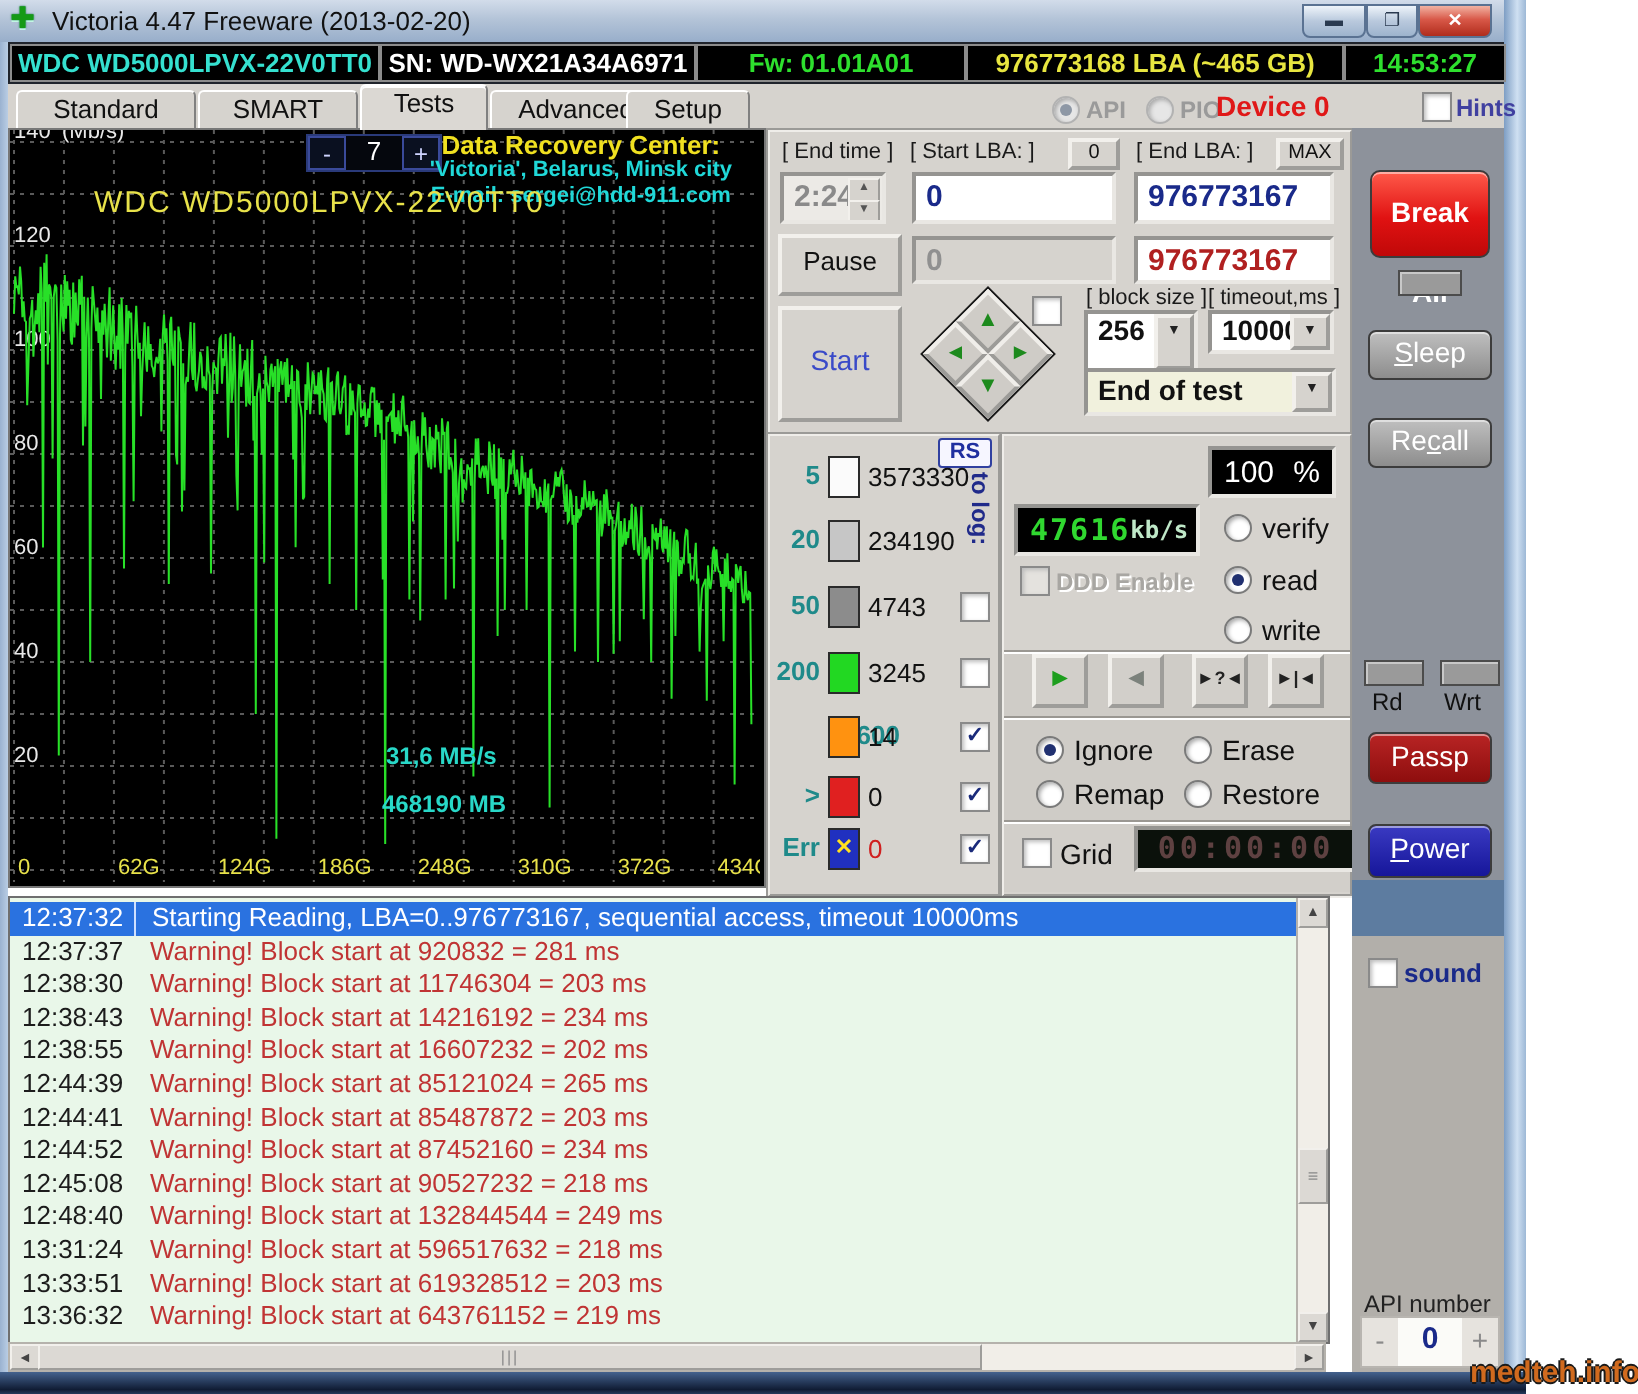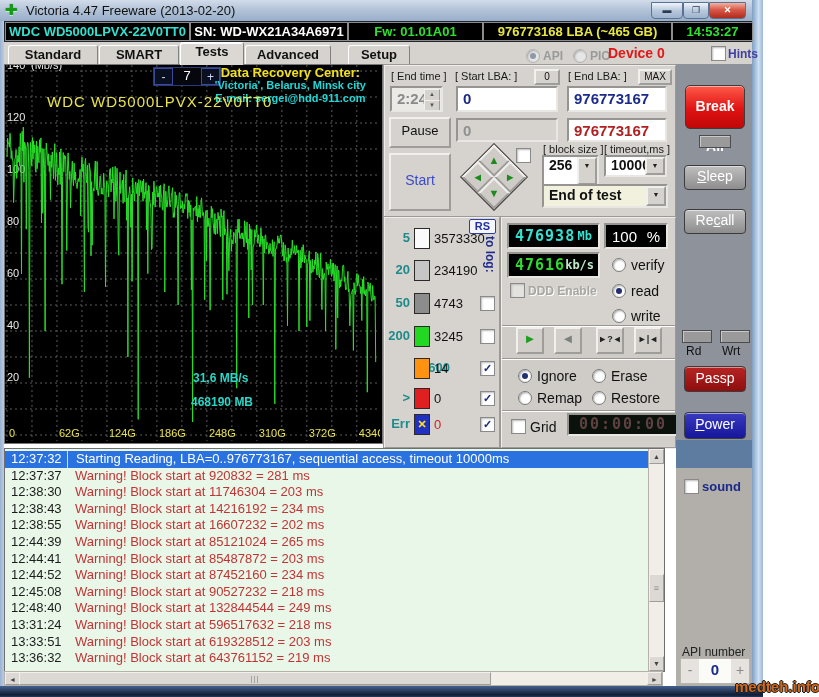--- a/index.html
+++ b/index.html
@@ -21,21 +21,21 @@
   .border-right{left:752px;top:0;width:11px;height:697px;background:linear-gradient(90deg,#7e9ec4,#cfe0f2 60%,#9db8d6);}
   .border-bottom{left:0;top:686px;width:763px;height:11px;background:linear-gradient(180deg,#44628e,#101c34 80%,#23395c);}
   
   .infobar{left:4px;top:21px;width:748px;height:21px;background:#20242c;}
   .iseg{top:1px;height:17px;background:#000;border:1px solid #8c8c8c;
     color:#fff;font-size:13px;font-weight:bold;text-align:center;line-height:17px;white-space:nowrap;}
   
   .tabbar{left:4px;top:42px;width:748px;height:22px;background:#d6d3ce;}
   .tab{position:absolute;top:3px;height:18px;background:#d6d3ce;border:1px solid #808080;
     border-bottom:none;border-top-color:#fff;border-left-color:#fff;border-radius:3px 3px 0 0;
-    font-size:13px;font-weight:bold;color:#111;text-align:center;line-height:18px;padding:0 10px;}
+    font-size:13px;font-weight:normal;color:#111;text-align:center;line-height:18px;padding:0 10px;}
   .tab.active{top:0;height:22px;background:#dbd8d3;box-shadow:0 1px 0 #fff inset;z-index:2;}
   .radio{display:inline-block;width:12px;height:12px;border-radius:50%;background:#fff;
     border:1px solid #7a7a7a;box-shadow:inset 1px 1px 2px #aaa;vertical-align:middle;position:relative;}
   .radio.sel::after{content:"";position:absolute;left:3px;top:3px;width:6px;height:6px;border-radius:50%;background:#203070;}
   .radio.gray{background:#e6e6e6;border-color:#b2b2b2;}
   .radio.gray.sel::after{background:#8e98a6;}
   .cb{display:inline-block;width:13px;height:13px;background:#fff;border:1px solid #8a8a8a;
     box-shadow:inset 1px 1px 2px #bbb;vertical-align:middle;text-align:center;
     font-size:11px;line-height:12px;color:#1a2a7a;font-weight:bold;}
   .cb.dis{background:#e4e2de;}
@@ -128,21 +128,21 @@
     <div class="abs iseg" style="left:479px;width:187px;color:#e8e640;">976773168 LBA (~465 GB)</div>
     <div class="abs iseg" style="left:668px;width:79px;color:#2ee02e;">14:53:27</div>
   </div>
 
   <div class="abs tabbar">
     <div id="tabs">
         <div class="tab" style="left: 4px; width: 68px;">Standard</div>
         <div class="tab" style="left: 95px; width: 58px;">SMART</div>
         <div class="tab active" style="left: 176px; width: 42px;">Tests</div>
         <div class="tab" style="left: 241px; width: 64px;">Advanced</div>
-        <div class="tab" style="left: 344px; width: 40px;">Setup</div>
+        <div class="tab" style="left: 309px; width: 40px;">Setup</div>
       </div>
     <span id="portmodes" class="abs" style="left:522px;top:4px;"><span style="margin-right: 10px;"><span class="radio gray sel"></span><span style="font-size: 12px; font-weight: bold; color: rgb(154, 154, 154); margin-left: 3px; vertical-align: middle;">API</span></span><span style="margin-right: 10px;"><span class="radio gray"></span><span style="font-size: 12px; font-weight: bold; color: rgb(154, 154, 154); margin-left: 3px; vertical-align: middle;">PIO</span></span></span>
     <span class="abs" style="left:604px;top:3px;font-size:14px;font-weight:bold;color:#e01818;">Device 0</span>
     <span class="abs cb" style="left:707px;top:4px;"></span>
     <span class="abs" style="left:724px;top:5px;font-size:12px;font-weight:bold;color:#4040a0;">Hints</span>
   </div>
 
   <div class="abs graph">
     <svg id="graph-svg" width="375" height="376">
         <line x1="0" y1="370" x2="375" y2="370" stroke="#5a5a5a" stroke-width="1" stroke-dasharray="2,3"></line>
@@ -289,24 +289,20 @@
       <div class="statbox abs" style="left: 414px; top: 414px; background: rgb(32, 48, 192); color: rgb(255, 224, 32); font-weight: bold; font-size: 11px; text-align: center; line-height: 19px;">✕</div>
       <div class="statval abs" style="left: 434px; top: 417px; color: rgb(208, 32, 32);">0</div>
       <span class="cb abs" style="left: 480px; top: 417px;">✓</span>
     </div>
 
   <div class="abs panel" style="left:500px;top:216px;width:173px;height:229px;">
     <div class="hsec" style="top:107px;height:33px;"></div>
     <div class="hsec" style="top:140px;height:52px;"></div>
     <div class="hsec" style="top:192px;height:35px;background:#d2cfca;"></div>
   </div>
-  <div class="abs lcd" style="left:507px;top:223px;width:93px;height:26px;">
-    <span class="v" style="color:#35e0d0;">476938</span>
-    <span class="u" style="color:#35e0d0;">Mb</span>
-  </div>
   <div class="abs lcd" style="left:604px;top:223px;width:64px;height:26px;font-family:'Liberation Sans',sans-serif;">
     <span style="color:#fff;font-size:15px;">100</span>
     <span style="color:#fff;font-size:15px;">%</span>
   </div>
   <div class="abs lcd" style="left:507px;top:252px;width:93px;height:26px;">
     <span class="v" style="color:#30d830;">47616</span>
     <span class="u" style="color:#bfe8c8;">kb/s</span>
   </div>
   <span class="abs cb dis" style="left:510px;top:283px;"></span>
   <span class="abs" style="left:528px;top:284px;font-size:12px;font-weight:bold;color:#a8a6a2;text-shadow:1px 1px 0 #fff;">DDD Enable</span>

